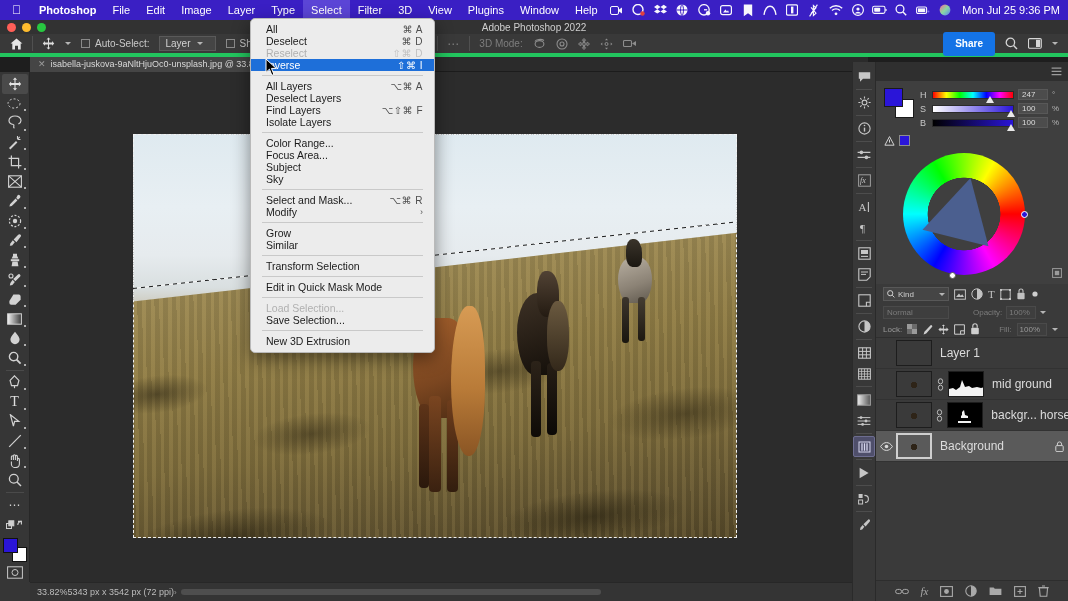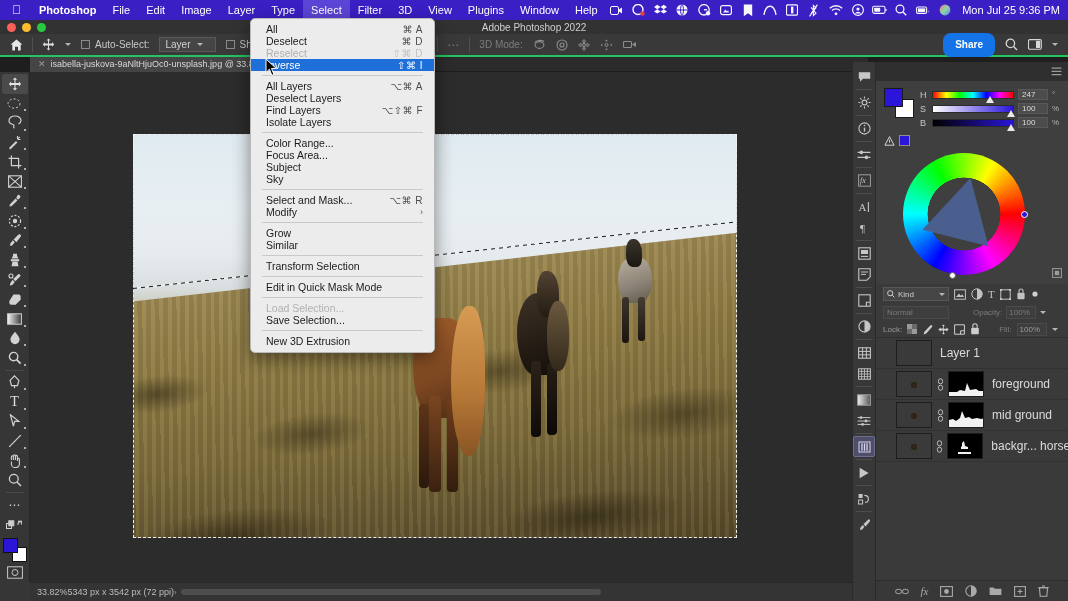--- a/index.html
+++ b/index.html
@@ -47,38 +47,38 @@
   .tl { width: 9px; height: 9px; border-radius: 50%; }
   .tl.r { background: #ff5f57; } .tl.y { background: #febc2e; } .tl.g { background: #28c840; }
   #pstitle .apptitle {
     position: absolute; left: 0; right: 0; text-align: center;
     font-size: 10px; color: #cfcfcf;
   }
 
   
   #optbar {
     position: absolute; left: 0; top: 34px; width: 1068px; height: 23px;
-    background: #393939; border-bottom: 2px solid #22c55e;
+    background: #393939; border-bottom: 4px solid #22c55e;
     display: flex; align-items: center; gap: 0;
     font-size: 10px; color: #c8c8c8;
     z-index: 6;
   }
   #optbar .ob { display: flex; align-items: center; height: 23px; padding: 0 5px; }
   #optbar .sep { width: 1px; height: 15px; background: #505050; margin: 0 4px; }
   .chk { width: 9px; height: 9px; border: 1px solid #8a8a8a; background: #3b3b3b; display:inline-block; }
   .mini-select {
     background: #454545; border: 1px solid #5a5a5a; color: #d2d2d2;
     font-size: 10px; padding: 1px 12px 1px 5px; position: relative; height: 15px;
     display: flex; align-items: center; gap: 6px;
   }
   .caret { width:0;height:0;border-left:3px solid transparent;border-right:3px solid transparent;border-top:3px solid #b5b5b5; }
   #optbar .dim { color: #7e7e7e; }
   .share-btn {
     background: #1473e6; color: #fff; font-size: 10px; font-weight: 600;
-    border-radius: 8px; padding: 12px 12px; height: 16px;
+    border-radius: 3px; padding: 12px 12px; height: 16px;
     display: flex; align-items: center; justify-content: center;
   }
 
   
   #doctab {
     position: absolute; left: 30px; top: 57px; width: 838px; height: 15px;
     background: #2b2b2b; border-bottom: 1px solid #1c1c1c;
     display: flex; align-items: center; z-index: 4;
   }
   #doctab .tab {
@@ -1055,75 +1055,74 @@
         <span class="opac-box">100%</span>
         <span class="caret"></span>
       </div>
 
       <div class="layer">
         <span class="eye"></span>
         <span class="thumb"><span class="thumb-trans"></span></span>
         <span class="lname">Layer 1</span>
       </div>
 
+
       <div class="layer">
         <span class="eye"></span>
         <span class="thumb"><span class="thumb-photo"></span></span>
         <span class="linkico">
             <svg class="svgi" width="7" height="13" viewBox="0 0 7 13">
               <rect x="1.4" y="0.8" width="4.2" height="5" rx="2.1" fill="none" stroke="#bdbdbd" stroke-width="1"></rect>
               <rect x="1.4" y="7.2" width="4.2" height="5" rx="2.1" fill="none" stroke="#bdbdbd" stroke-width="1"></rect>
             </svg>
           </span>
         <span class="maskthumb">
           <svg width="36" height="26" viewBox="0 0 36 26" style="display:block">
               <rect width="36" height="26" fill="#000"></rect>
-              <path d="M0 20h8l3-2 5 1 2-8 3 7 6-1 3 2h6v7H0z" fill="#f2f2f2"></path>
+              <path d="M0 17l4-1 3 2 4-3 2-7 3 7 4-1 3 2 5-1 4 1 4-1v11H0z" fill="#f2f2f2"></path>
             </svg>
         </span>
-        <span class="lname">foreground</span>
+        <span class="lname">mid ground</span>
       </div>
 
       <div class="layer">
         <span class="eye"></span>
         <span class="thumb"><span class="thumb-photo"></span></span>
         <span class="linkico">
             <svg class="svgi" width="7" height="13" viewBox="0 0 7 13">
               <rect x="1.4" y="0.8" width="4.2" height="5" rx="2.1" fill="none" stroke="#bdbdbd" stroke-width="1"></rect>
               <rect x="1.4" y="7.2" width="4.2" height="5" rx="2.1" fill="none" stroke="#bdbdbd" stroke-width="1"></rect>
             </svg>
           </span>
         <span class="maskthumb">
           <svg width="36" height="26" viewBox="0 0 36 26" style="display:block">
               <rect width="36" height="26" fill="#000"></rect>
-              <path d="M0 17l4-1 3 2 4-3 2-7 3 7 4-1 3 2 5-1 4 1 4-1v11H0z" fill="#f2f2f2"></path>
-            </svg>
-        </span>
-        <span class="lname">mid ground</span>
-      </div>
-
-      <div class="layer">
-        <span class="eye"></span>
-        <span class="thumb"><span class="thumb-photo"></span></span>
-        <span class="linkico">
-            <svg class="svgi" width="7" height="13" viewBox="0 0 7 13">
-              <rect x="1.4" y="0.8" width="4.2" height="5" rx="2.1" fill="none" stroke="#bdbdbd" stroke-width="1"></rect>
-              <rect x="1.4" y="7.2" width="4.2" height="5" rx="2.1" fill="none" stroke="#bdbdbd" stroke-width="1"></rect>
-            </svg>
-          </span>
-        <span class="maskthumb">
-          <svg width="36" height="26" viewBox="0 0 36 26" style="display:block">
-              <rect width="36" height="26" fill="#000"></rect>
               <path d="M14 9l2-2 1 5 3 1v2h-7v-2l1-1z" fill="#f2f2f2"></path>
               <rect x="10" y="18" width="13" height="2" fill="#f2f2f2"></rect>
             </svg>
         </span>
         <span class="lname">backgr... horse</span>
       </div>
 
+      <div class="layer on">
+        <span class="eye">
+          <svg class="svgi" width="13" height="9" viewBox="0 0 13 9">
+              <path d="M0.6 4.5C2.4 1.6 4.4 0.6 6.5 0.6s4.1 1 5.9 3.9c-1.8 2.9-3.8 3.9-5.9 3.9S2.4 7.4.6 4.5z" fill="none" stroke="#d8d8d8" stroke-width="1"></path>
+              <circle cx="6.5" cy="4.5" r="1.8" fill="#d8d8d8"></circle>
+            </svg>
+        </span>
+        <span class="thumb selected"><span class="thumb-photo"></span></span>
+        <span class="lname">Background</span>
+        <span class="lock-ic">
+          <svg class="svgi" width="9" height="11" viewBox="0 0 9 11">
+              <rect x="0.8" y="4.6" width="7.4" height="6" rx="1" fill="none" stroke="#cfcfcf" stroke-width="1"></rect>
+              <path d="M2.4 4.6V3a2.1 2.1 0 014.2 0v1.6" fill="none" stroke="#cfcfcf" stroke-width="1"></path>
+            </svg>
+        </span>
+      </div>
 
       <div id="layerfooter">
         <span>
             <svg class="svgi" width="14" height="9" viewBox="0 0 14 9">
               <rect x="0.6" y="2.4" width="6" height="4.2" rx="2.1" fill="none" stroke="#a9a9a9" stroke-width="1"></rect>
               <rect x="7.4" y="2.4" width="6" height="4.2" rx="2.1" fill="none" stroke="#a9a9a9" stroke-width="1"></rect>
             </svg>
           </span>
         <span style="font-family:'Liberation Serif',serif;font-style:italic;font-size:11px;color:#a9a9a9;">fx</span>
         <span>

